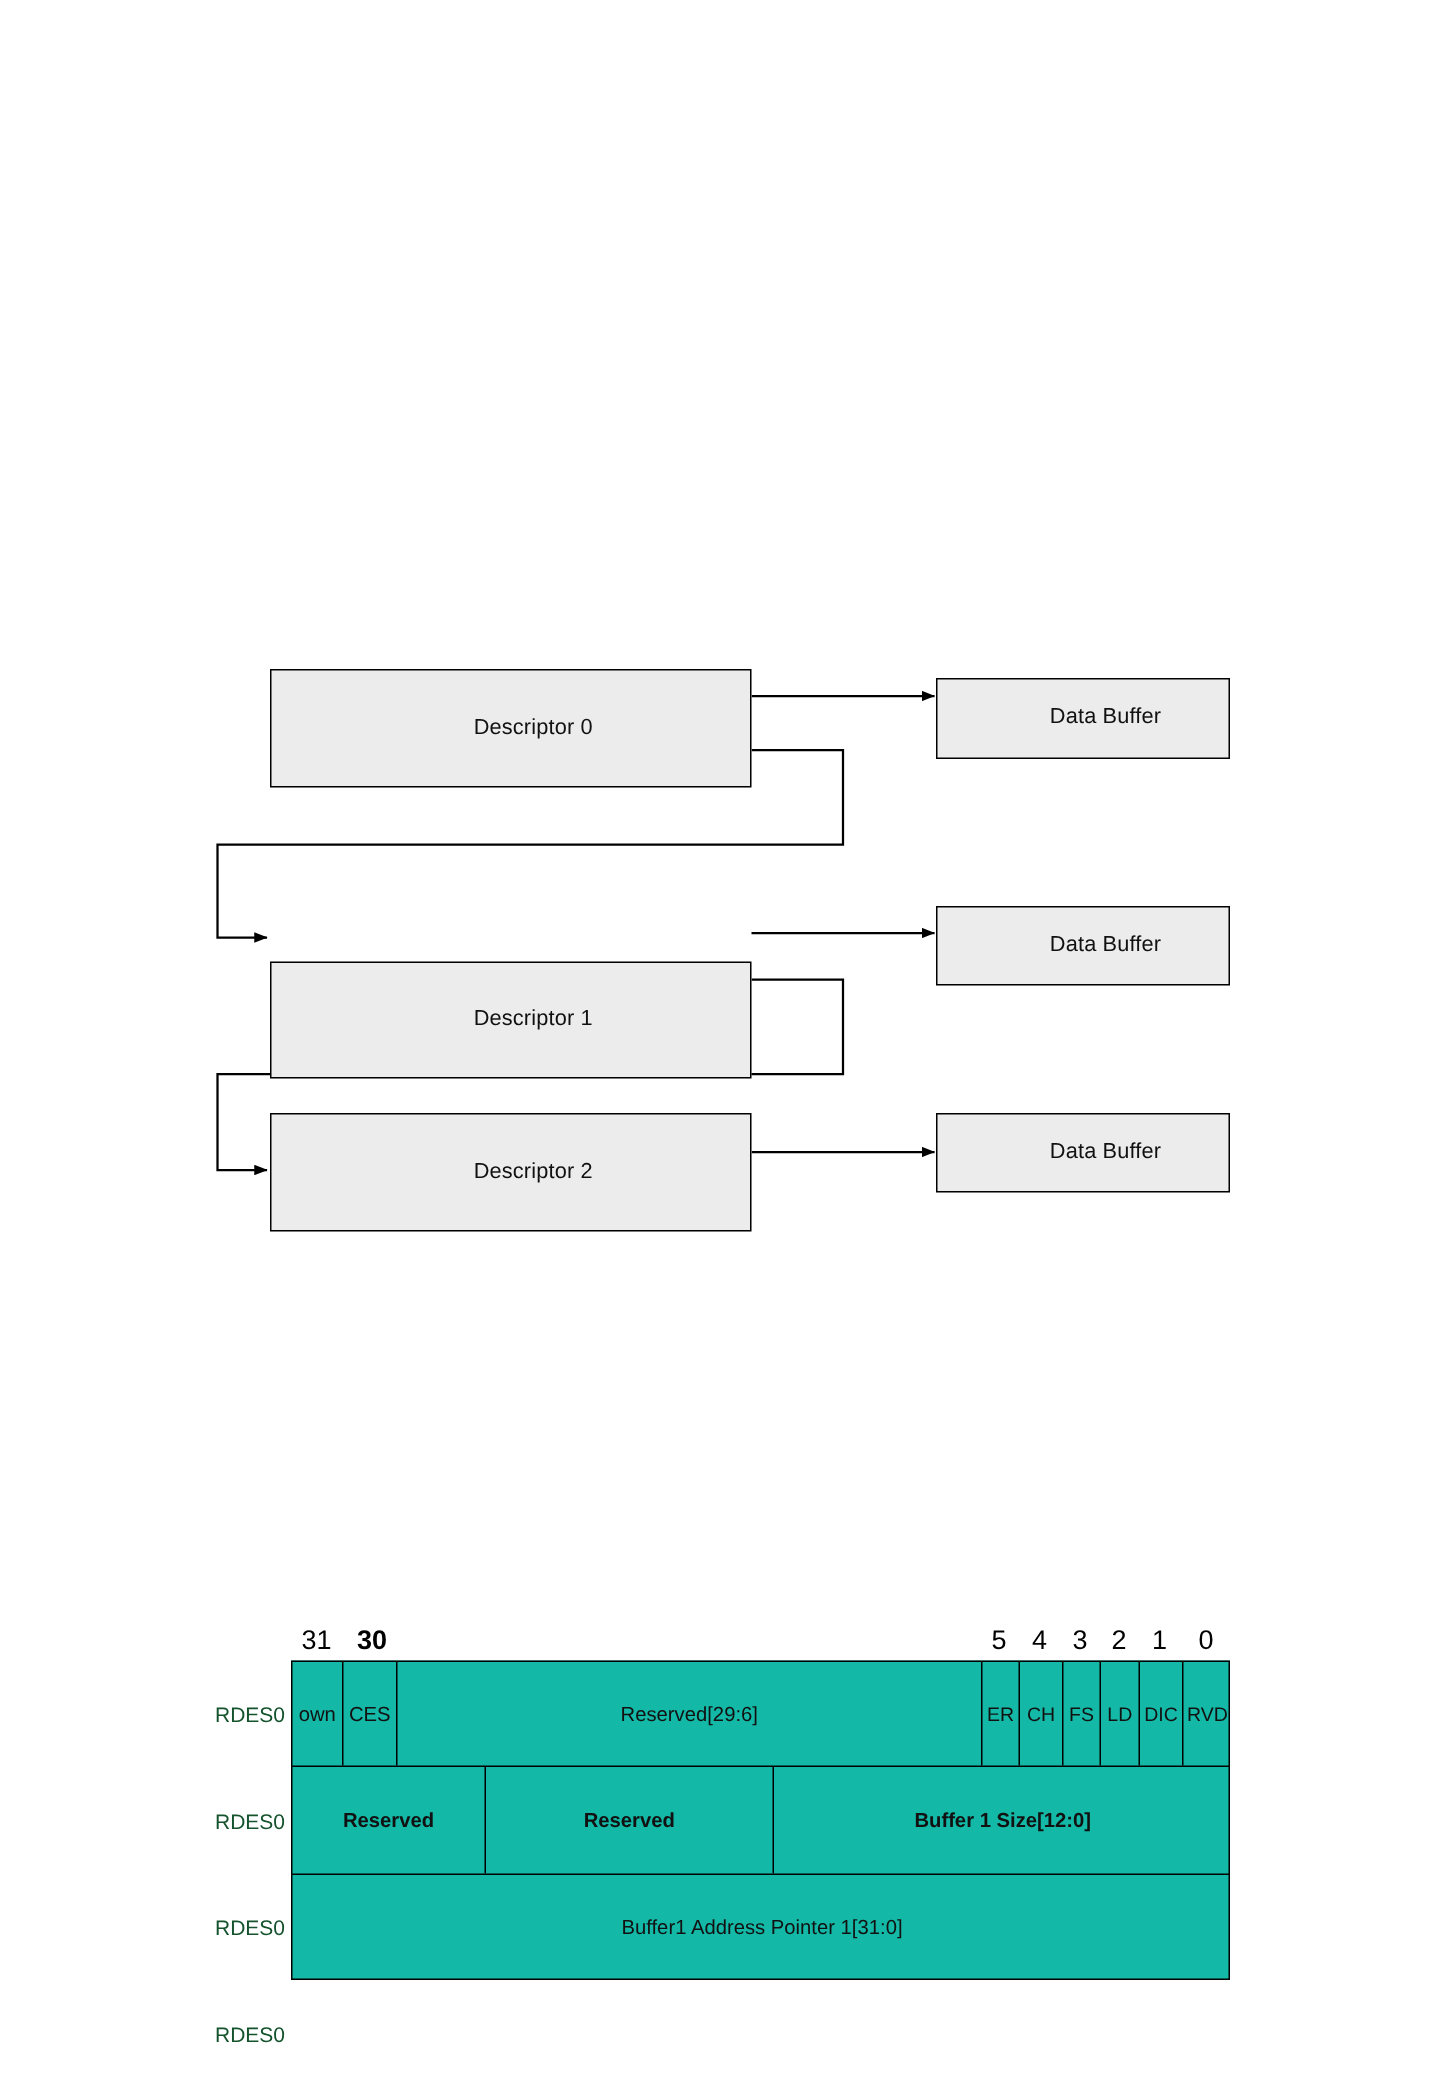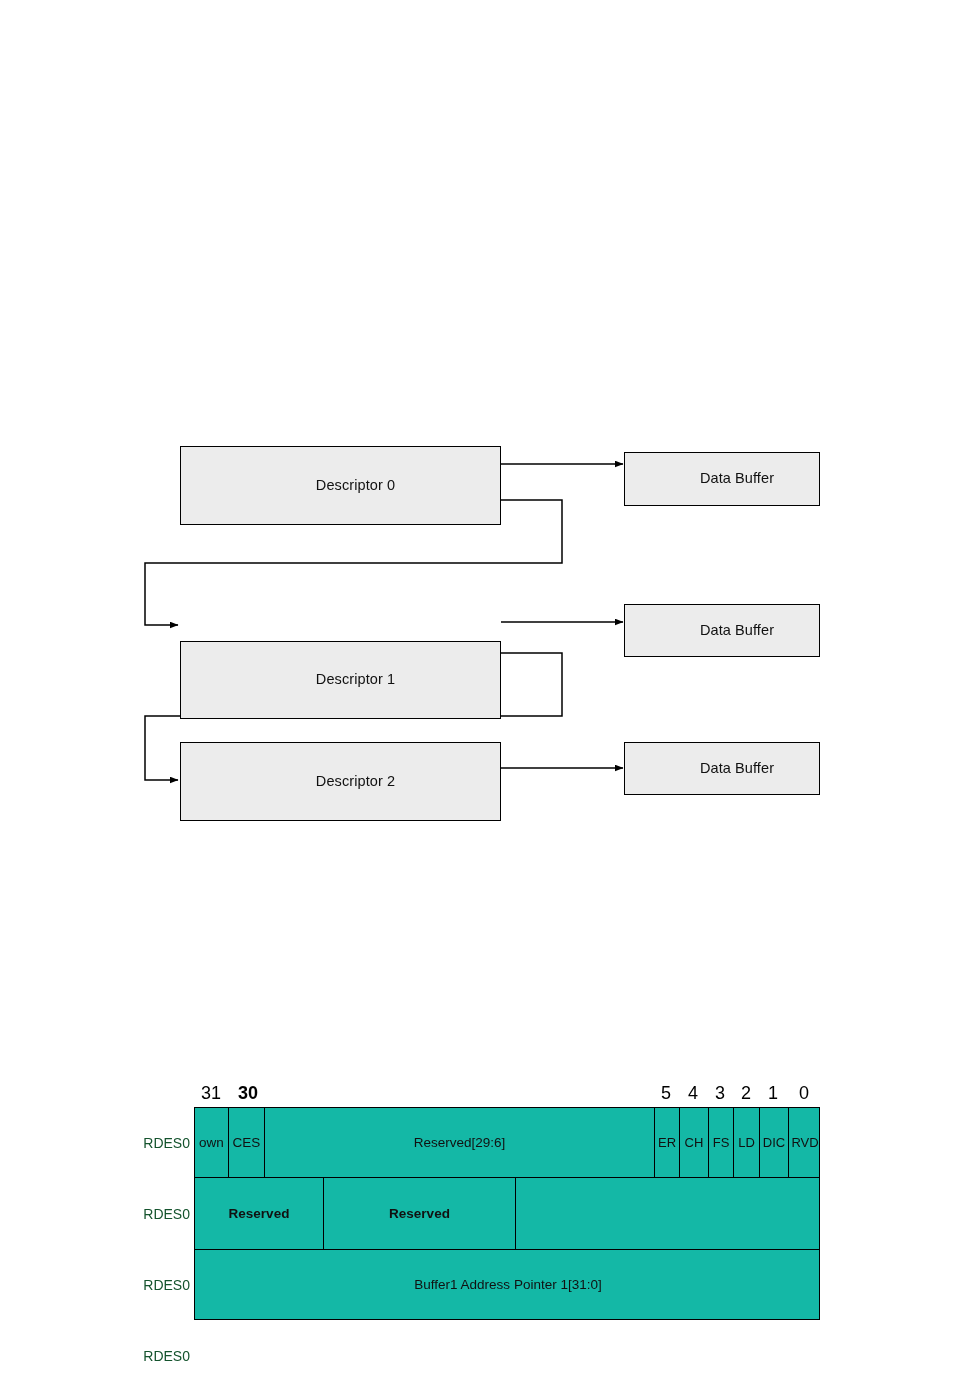--- a/index.html
+++ b/index.html
@@ -166,19 +166,20 @@
     <div class="reg-cell narrow" style="left:485px; width:29px;">CH</div>
     <div class="reg-cell narrow" style="left:514px; width:25px;">FS</div>
     <div class="reg-cell narrow" style="left:539px; width:26px;">LD</div>
     <div class="reg-cell narrow" style="left:565px; width:29px;text-align:center;">DIC</div>
     <div class="reg-cell narrow last" style="left:594px; width:32px;">RVD</div>
   </div>
 
   <div class="reg-row stacked" style="left:194px; top:118px; width:626px; height:72px;font-weight:bold;">
     <div class="reg-cell" style="left:0px; width:129px;">Reserved</div>
     <div class="reg-cell" style="left:129px; width:192px;">Reserved</div>
+    <div class="reg-cell last" style="left:321px; width:305px;">Buffer 1 Size[12:0]</div>
   </div>
 
   <div class="reg-row stacked" style="left:194px; top:190px; width:626px; height:70px;">
     <div class="reg-cell last" style="left:0px; width:626px;">Buffer1 Address Pointer 1[31:0]</div>
   </div>
 
 </div>
 
 </body></html>

